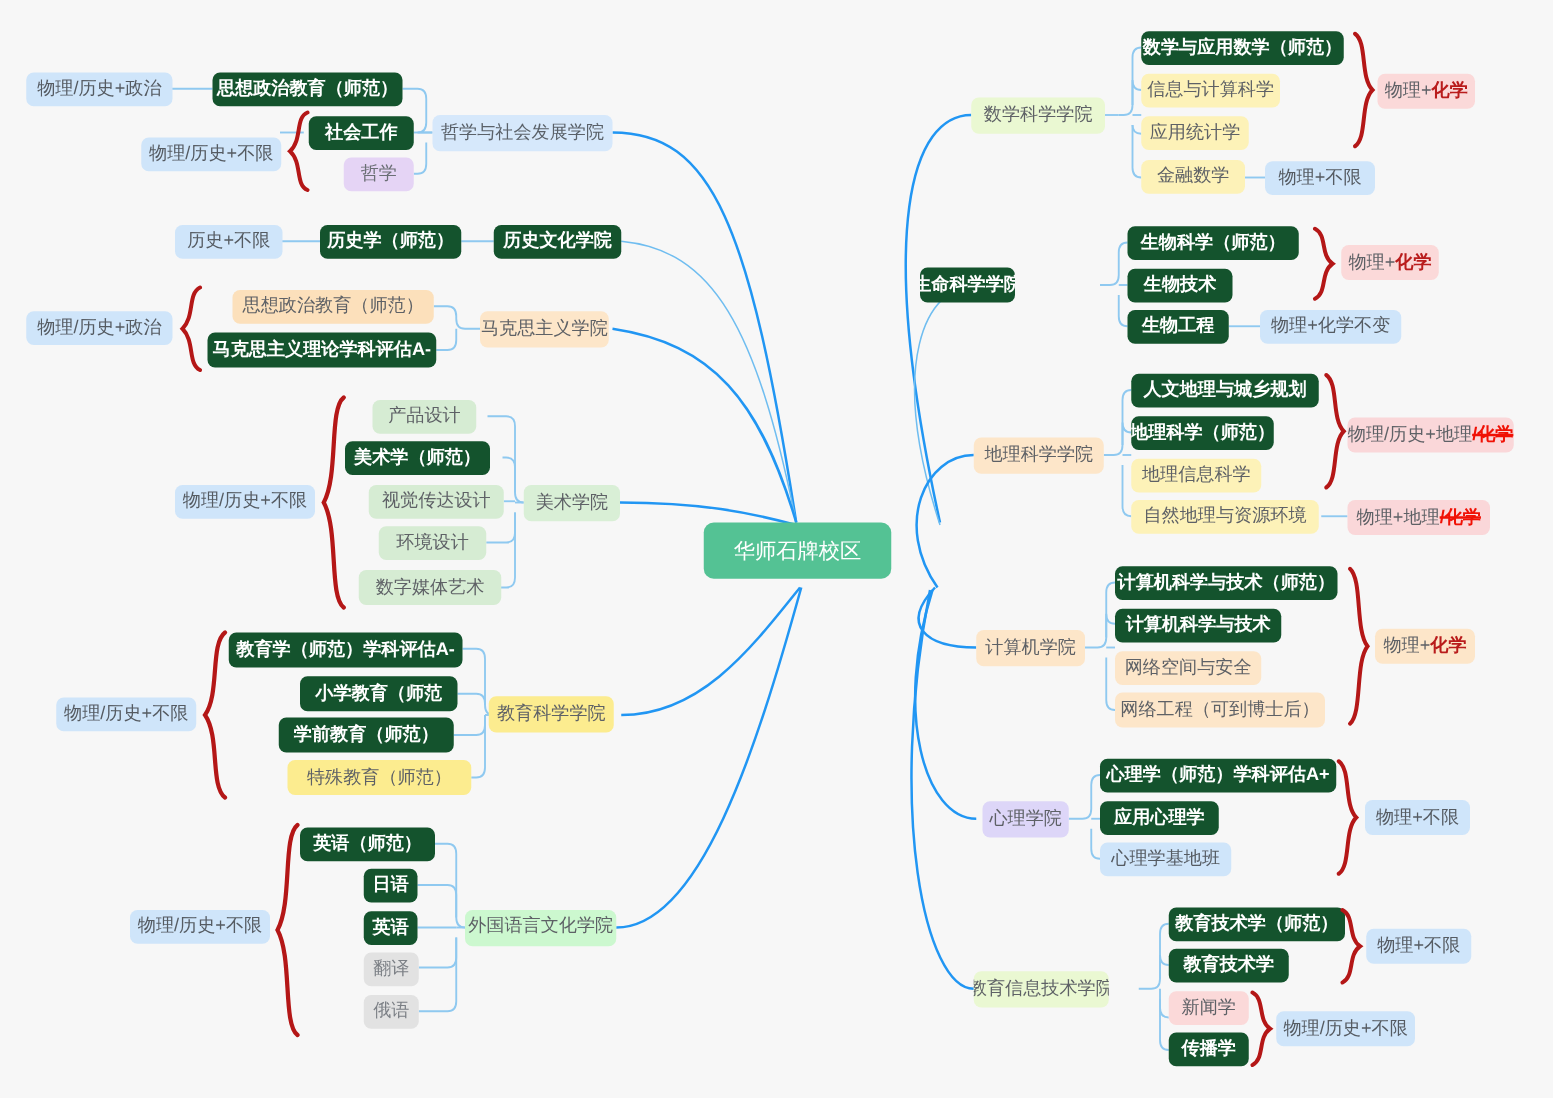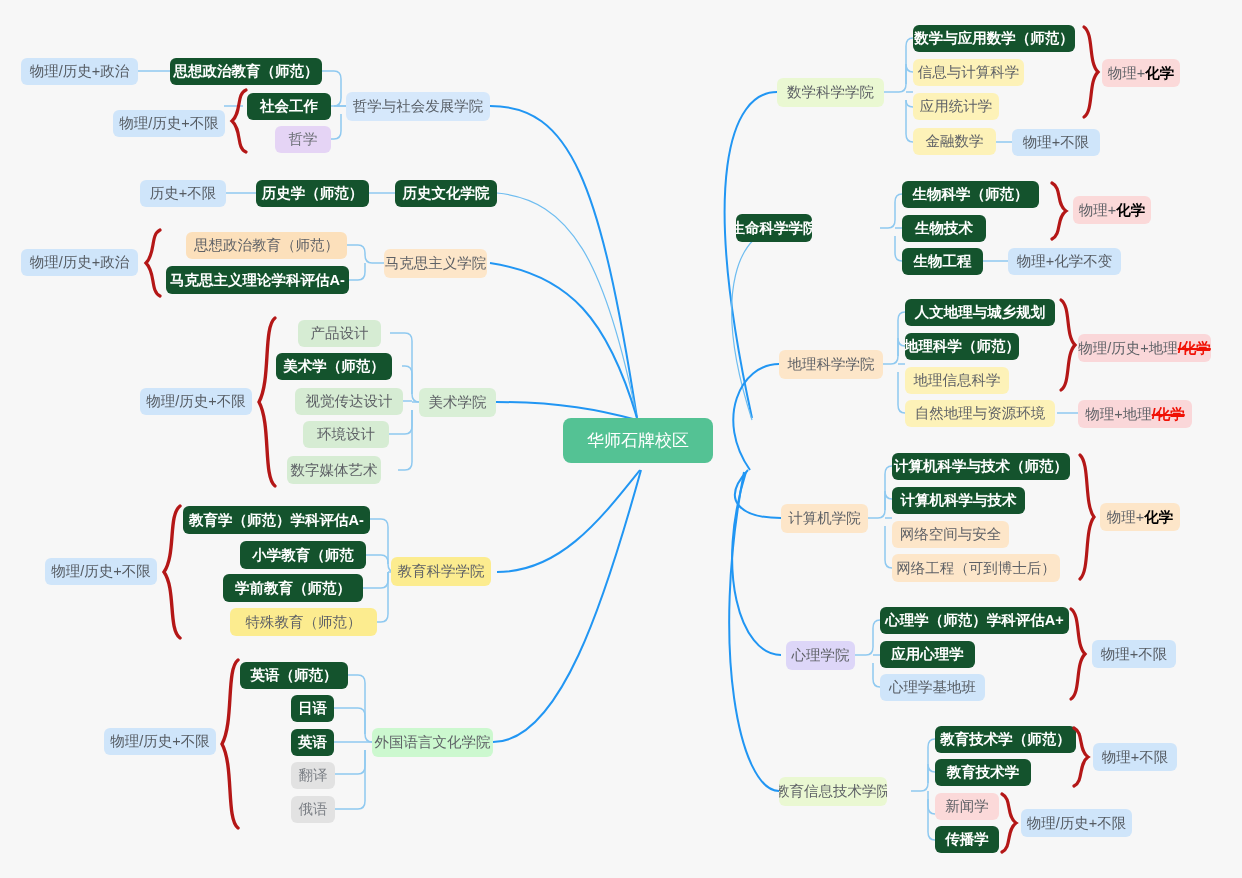--- a/index.html
+++ b/index.html
@@ -36,21 +36,21 @@
   .c-greenmint {background:#ccf8cf;color:#5e6166;}
   .c-orange    {background:#fce0bb;color:#5e6166;}
   .c-orange2   {background:#fde6c9;color:#5e6166;}
   .c-purple    {background:#e5d4f5;color:#6b6f75;}
   .c-purple2   {background:#ddd6f8;color:#5e6166;}
   .c-pink      {background:#fbd9d9;color:#5e6166;}
   .c-pinkred   {background:#fad7d9;color:#5e6166;}
   .c-grey      {background:#e2e2e2;color:#7b7f85;}
   .c-greenbox  {background:#d9efd6;color:#5e6166;}
 
-  .red{color:#000000;font-weight:bold;}
+  .red{color:#b91c1c;font-weight:bold;}
   .strike{color:#f01105;font-weight:bold;text-decoration:line-through;text-decoration-thickness:2px;}
   .brace{position:absolute;color:#b41717;pointer-events:none;}
 </style>
 </head>
 <body>
 
 <div id="stage">
 
   <svg id="links" viewBox="0 0 1242 878">
     <g fill="none" stroke="#2196f3" stroke-width="1.8">
@@ -188,21 +188,21 @@
     <svg width="26" height="70" viewBox="0 0 26 70" fill="none" stroke="#b41717" stroke-width="3.2" stroke-linecap="round">
       <path d="M20 2 C 10 7, 16 25, 6 35 C 16 45, 10 63, 20 68"></path>
     </svg>
   </div>
 
   <div class="node c-bluelight" style="left:140px;top:388px;width:112px;height:27px;">物理/历史+不限</div>
   <div class="node c-green" style="left:298px;top:320px;width:83px;height:27px;">产品设计</div>
   <div class="node c-blue" style="left:276px;top:353px;width:116px;height:27px;">美术学（师范）</div>
   <div class="node c-green" style="left:295px;top:388px;width:108px;height:27px;">视觉传达设计</div>
   <div class="node c-green" style="left:303px;top:421px;width:86px;height:27px;">环境设计</div>
-  <div class="node c-green" style="left:287px;top:456px;width:94px;height:28px;text-align:right;">数字媒体艺术</div>
+  <div class="node c-green" style="left:287px;top:456px;width:114px;height:28px;text-align:right;">数字媒体艺术</div>
   <div class="node c-greenbox" style="left:419px;top:388px;width:77px;height:29px;">美术学院</div>
   <div class="brace" style="left:253px;top:315px;">
     <svg width="28" height="174" viewBox="0 0 28 174" fill="none" stroke="#b41717" stroke-width="3.4" stroke-linecap="round">
       <path d="M22 3 C 10 12, 18 65, 6 87 C 18 109, 10 162, 22 171"></path>
     </svg>
   </div>
 
   <div class="node c-bluelight" style="left:45px;top:558px;width:112px;height:27px;">物理/历史+不限</div>
   <div class="node c-blue" style="left:183px;top:506px;width:187px;height:28px;">教育学（师范）学科评估A-</div>
   <div class="node c-blue" style="left:240px;top:541px;width:126px;height:28px;">小学教育（师范</div>
@@ -214,21 +214,21 @@
       <path d="M22 3 C 10 12, 18 52, 6 69 C 18 86, 10 126, 22 135"></path>
     </svg>
   </div>
 
   <div class="node c-bluelight" style="left:104px;top:728px;width:112px;height:27px;">物理/历史+不限</div>
   <div class="node c-blue" style="left:240px;top:662px;width:108px;height:27px;">英语（师范）</div>
   <div class="node c-blue" style="left:291px;top:695px;width:43px;height:27px;">日语</div>
   <div class="node c-blue" style="left:291px;top:729px;width:43px;height:27px;">英语</div>
   <div class="node c-grey" style="left:291px;top:762px;width:44px;height:27px;">翻译</div>
   <div class="node c-grey" style="left:291px;top:796px;width:44px;height:27px;">俄语</div>
-  <div class="node c-greenmint" style="left:372px;top:728px;width:121px;height:29px;">外国语言文化学院</div>
+  <div class="node c-greenmint" style="left:372px;top:728px;width:121px;height:29px;font-family:Liberation Mono, monospace;">外国语言文化学院</div>
   <div class="brace" style="left:216px;top:657px;">
     <svg width="28" height="174" viewBox="0 0 28 174" fill="none" stroke="#b41717" stroke-width="3.4" stroke-linecap="round">
       <path d="M22 3 C 10 12, 18 65, 6 87 C 18 109, 10 162, 22 171"></path>
     </svg>
   </div>
 
   <div class="node c-greenpale" style="left:777px;top:78px;width:107px;height:29px;">数学科学学院</div>
   <div class="node c-blue" style="left:913px;top:25px;width:162px;height:27px;">数学与应用数学（师范）</div>
   <div class="node c-yellow" style="left:913px;top:59px;width:111px;height:27px;">信息与计算科学</div>
   <div class="node c-yellow" style="left:913px;top:93px;width:86px;height:27px;">应用统计学</div>

